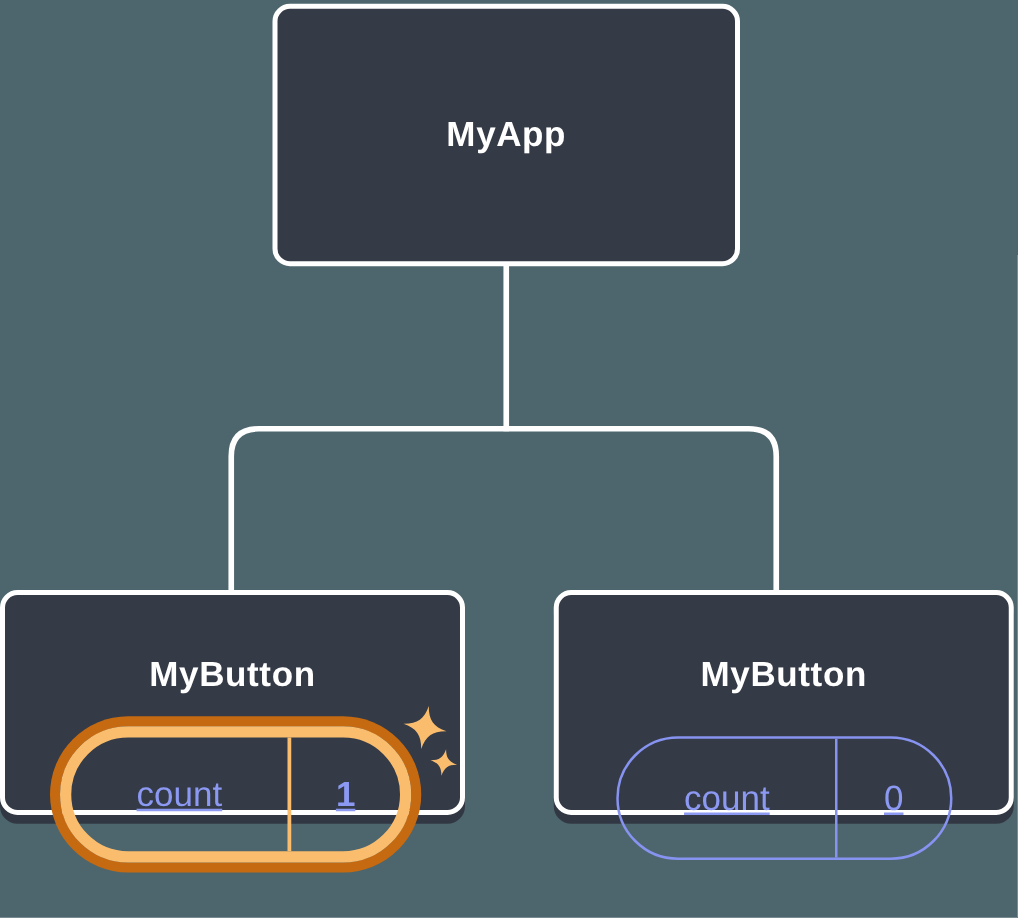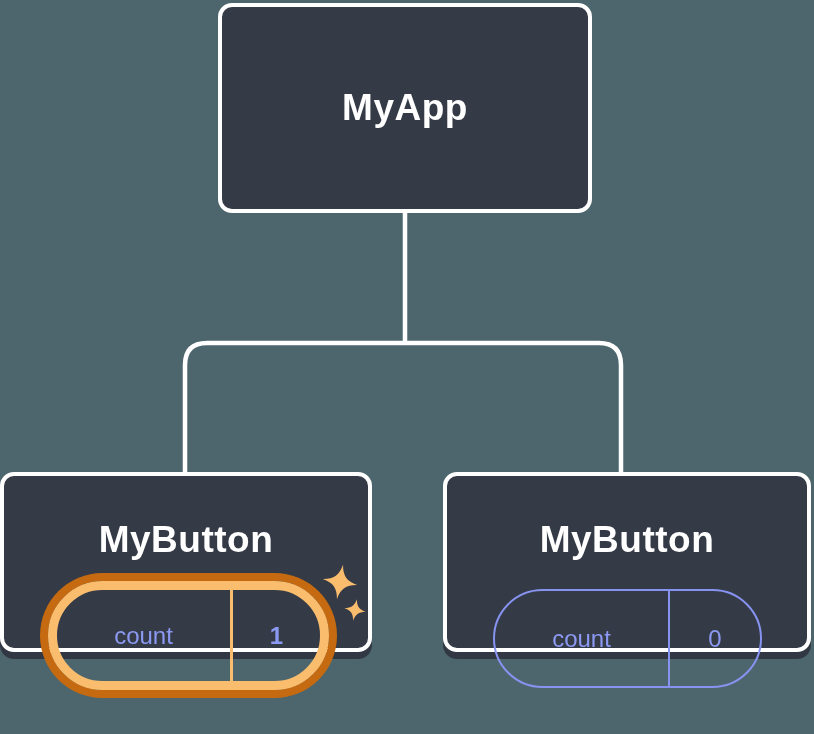--- a/index.html
+++ b/index.html
@@ -16,40 +16,40 @@
     background:var(--box-fill,#343A46);
     border:4px solid var(--box-border,#FFFFFF);
     border-radius:14px;
     box-sizing:border-box;
   }
   .node.root{left:218px;top:3px;width:374px;height:210px;display:flex;align-items:center;justify-content:center;}
   .node.child{top:472px;width:372px;height:180px;box-shadow:0 7px 0 0 var(--shadow,#323843);}
   .node.child.left{left:0px;}
   .node.child.right{left:443px;width:368px;}
   .node-title{
-    color:#fff;font-size:37px;font-weight:700;letter-spacing:0.5px;
+    color:#fff;font-size:28px;font-weight:700;letter-spacing:0.5px;
     text-align:center;
   }
   .child .node-title{position:absolute;left:0;right:0;top:40px;height:48px;line-height:48px;}
   .pill{
     position:absolute;display:flex;align-items:stretch;
     border-radius:999px;box-sizing:border-box;background:transparent;
   }
   .pill.highlight{
     left:44px;top:105px;width:281px;height:109px;
     border:9px solid var(--highlight-gold,#FABD6E);
     box-shadow:0 0 0 8px var(--highlight-ring,#C56A11);
   }
   .pill.plain{
     left:46px;top:113px;width:269px;height:99px;
     border:2px solid var(--state-purple,#8793F0);
   }
   .cell{
     display:flex;align-items:center;justify-content:center;
-    color:var(--state-text,#8C99F2);font-size:24px;
+    color:var(--state-text,#8C99F2);font-size:28px;text-decoration:underline;
   }
   .cell.key{width:173px;}
   .cell.val{flex:1;}
   .cell.val.bold{font-weight:700;}
   .divider{align-self:stretch;}
   .divider.gold{width:3px;background:var(--highlight-gold,#FABD6E);}
   .divider.purple{width:2px;background:var(--state-purple,#8793F0);}
   .sparkles{position:absolute;left:308px;top:80px;width:60px;height:66px;color:var(--highlight-gold,#FABD6E);}
 </style>
 </head>

